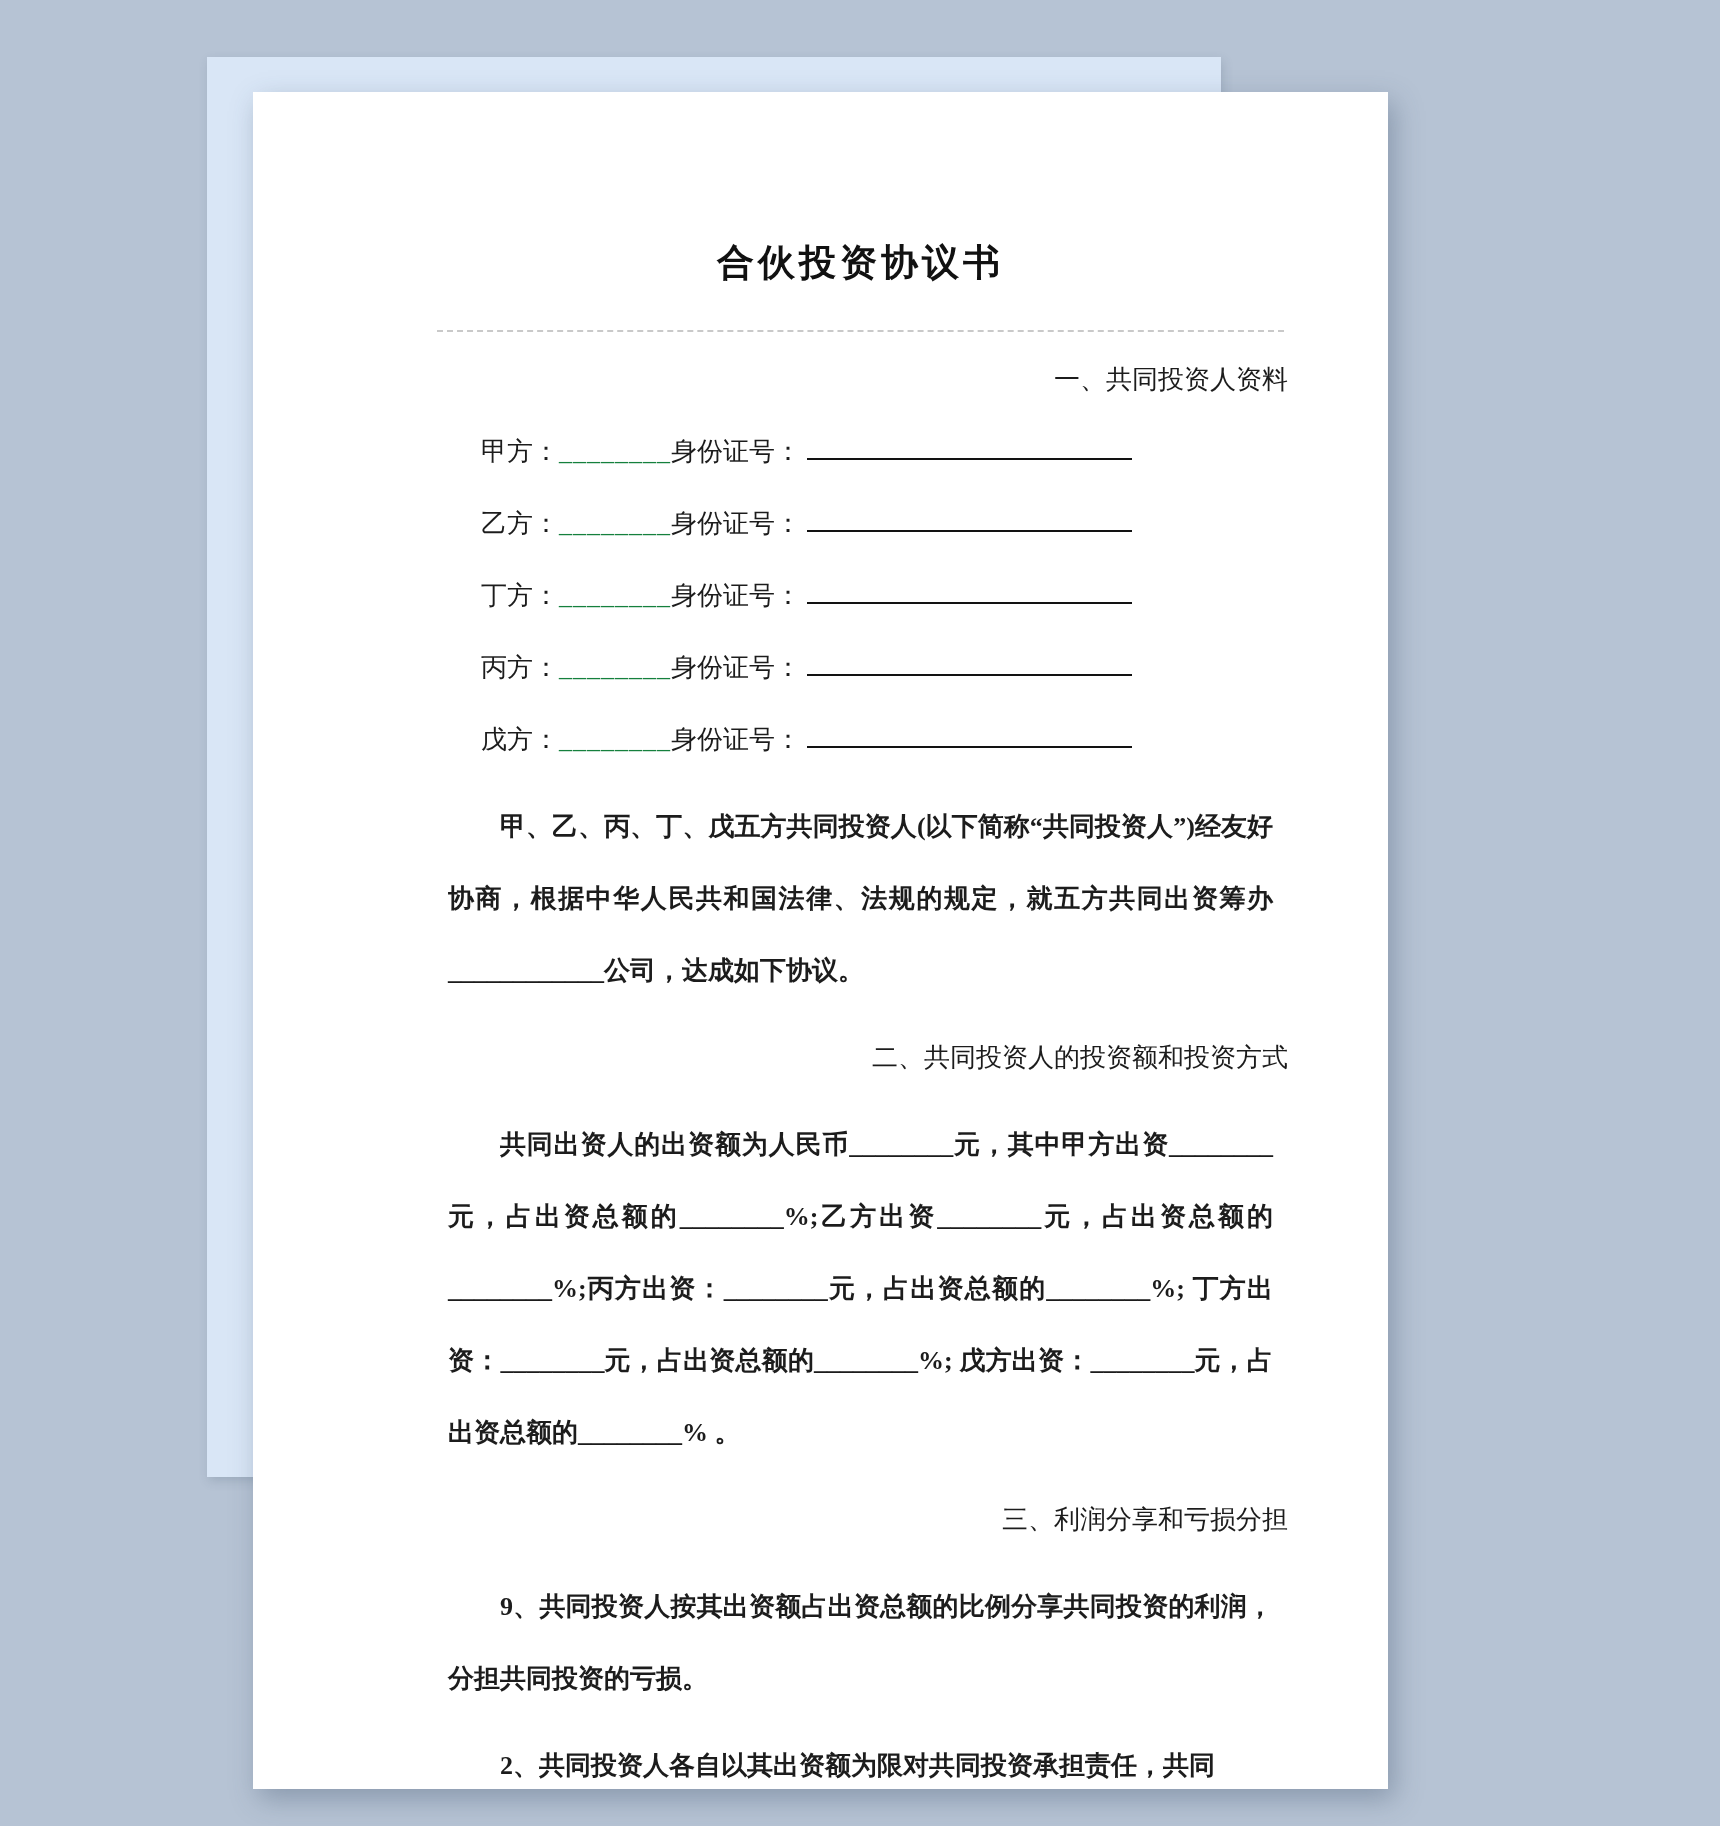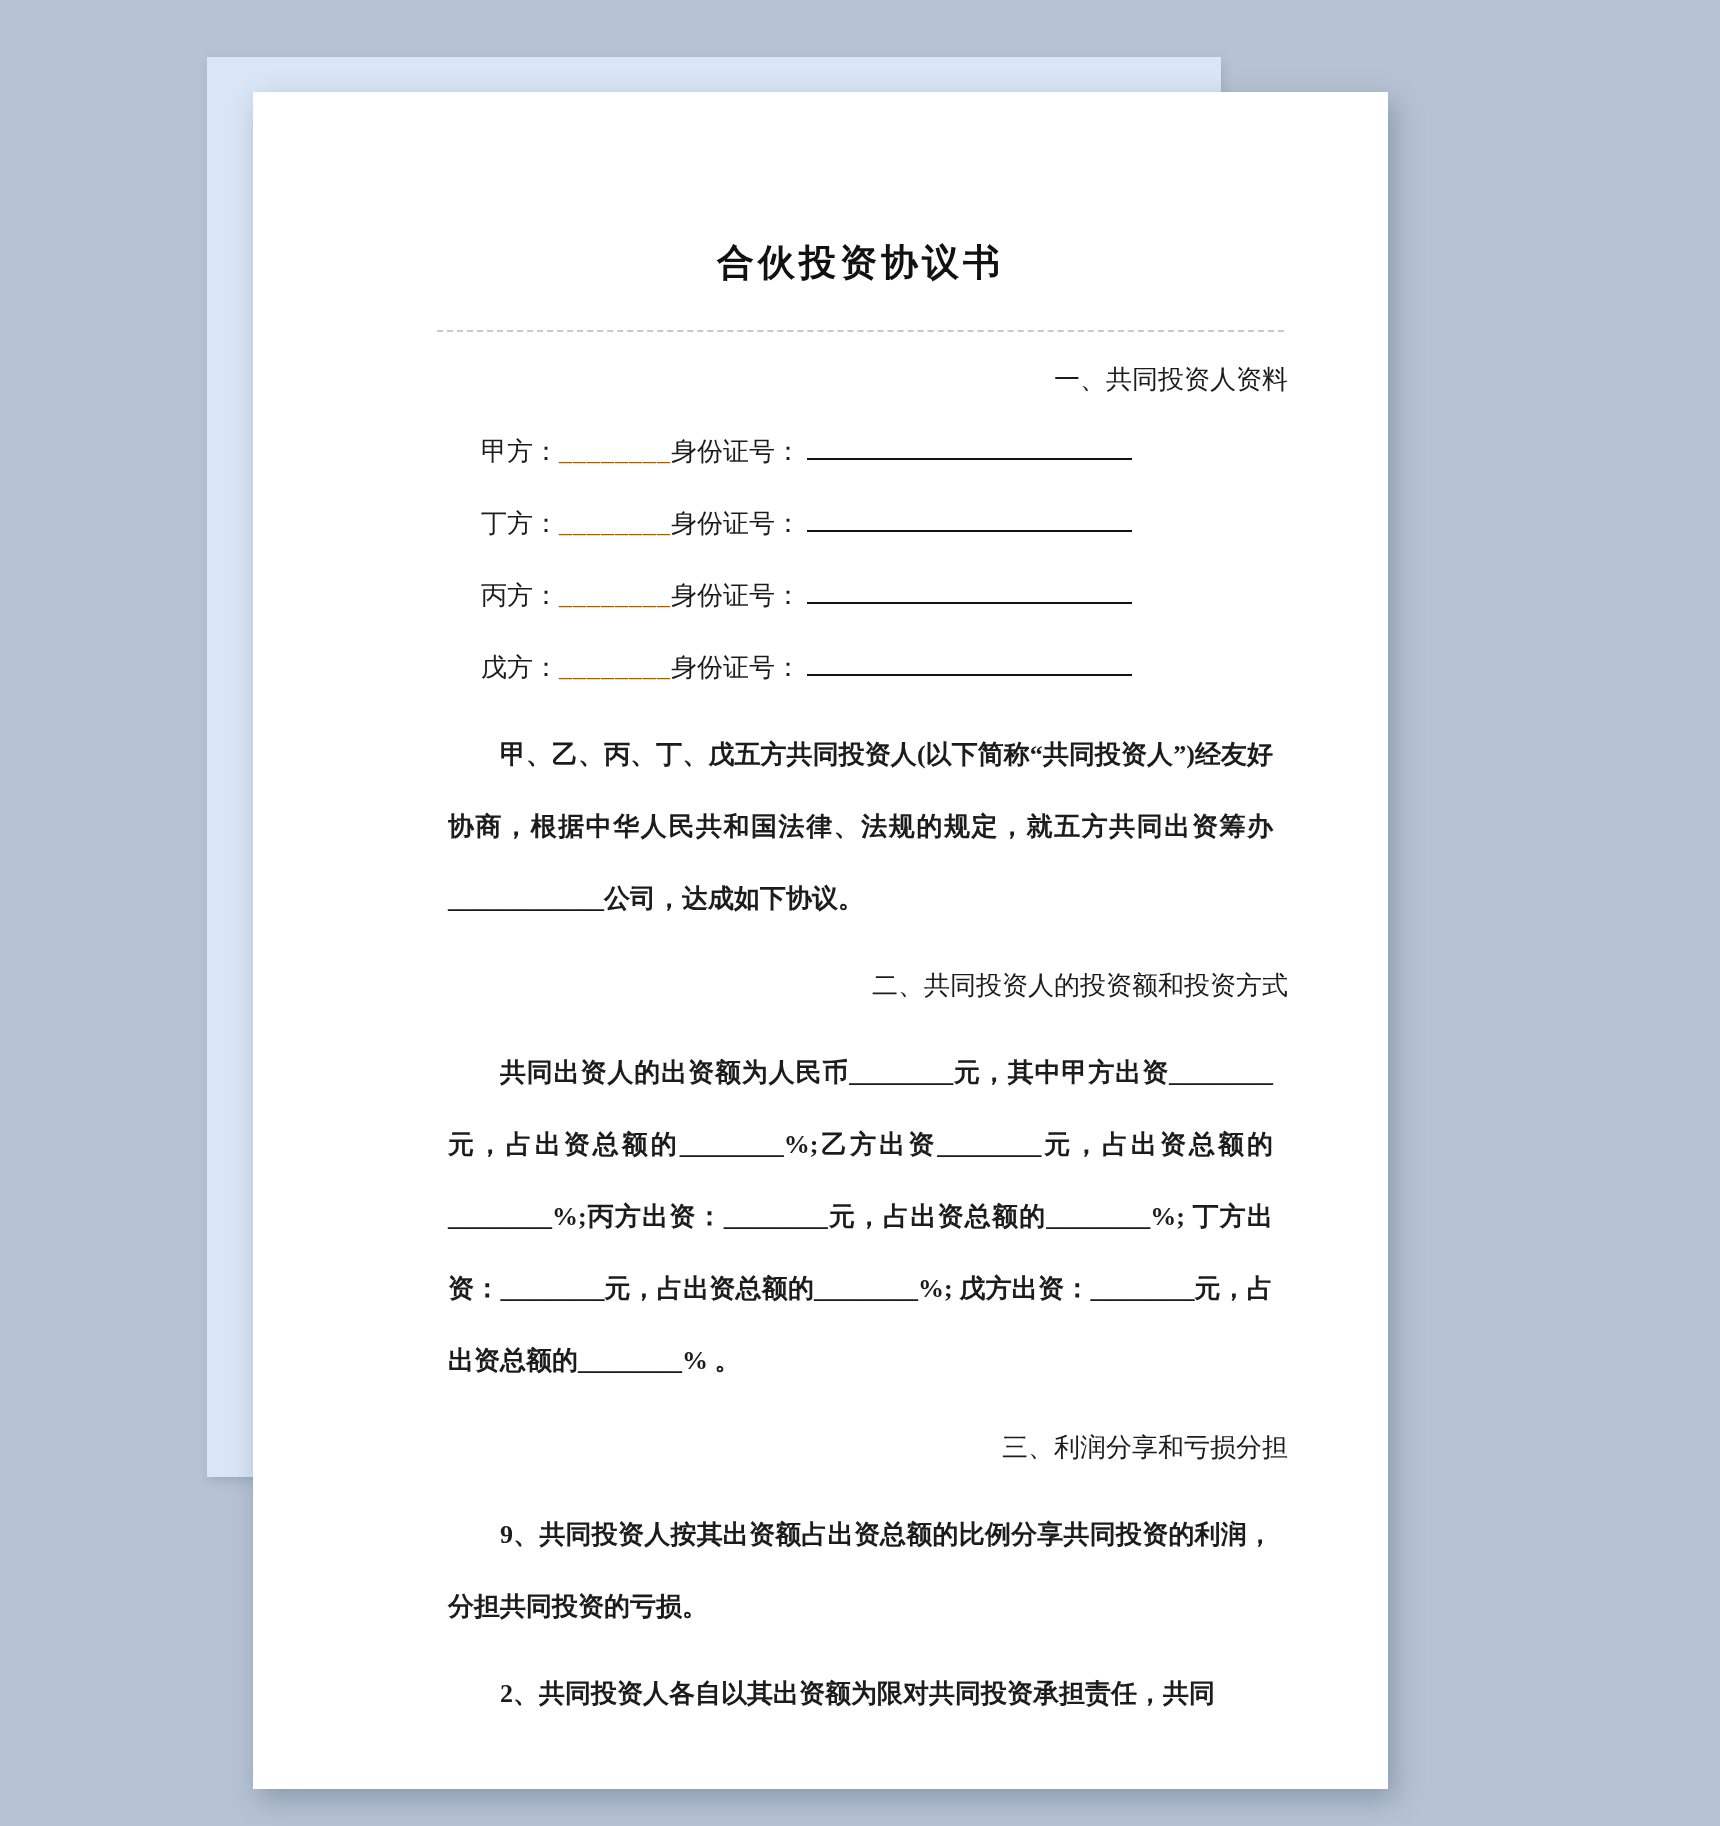--- a/index.html
+++ b/index.html
@@ -57,21 +57,21 @@
     margin: 0;
     text-align: right;
   }
   .party-row {
     margin: 0;
     padding-left: 48px;
     white-space: nowrap;
   }
   .blank-short {
     letter-spacing: 1px;
-    color: #a16207;
+    color: #15803d;
   }
   .blank-long {
     display: inline-block;
     width: 325px;
     height: 1.02em;
     border-bottom: 2px solid #121212;
     vertical-align: baseline;
     margin-left: 6px;
   }
   .para {
@@ -93,20 +93,23 @@
     <h1 class="doc-title">合伙投资协议书</h1>
 
     <hr class="divider">
 
     <p class="heading">一、共同投资人资料</p>
 
     <p class="party-row">
       <span>甲方：</span><span class="blank-short">________</span><span>身份证号：</span><span class="blank-long"></span>
     </p>
 
+    <p class="party-row">
+      <span>乙方：</span><span class="blank-short">________</span><span>身份证号：</span><span class="blank-long"></span>
+    </p>
 
     <p class="party-row">
       <span>丁方：</span><span class="blank-short">________</span><span>身份证号：</span><span class="blank-long"></span>
     </p>
 
     <p class="party-row">
       <span>丙方：</span><span class="blank-short">________</span><span>身份证号：</span><span class="blank-long"></span>
     </p>
 
     <p class="party-row">

